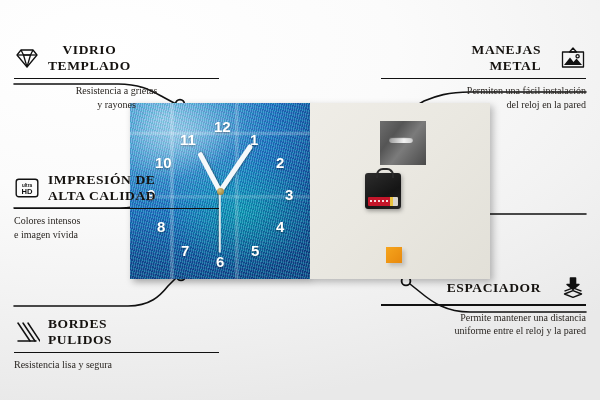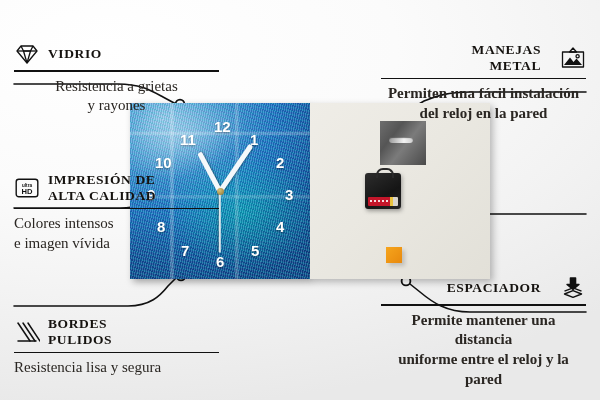--- a/index.html
+++ b/index.html
@@ -93,24 +93,24 @@
   .callout.right .head{justify-content:flex-end;gap:19px;}
   .titles{display:flex;flex-direction:column;}
   .t1,.t2{
     font-family:"Liberation Serif",serif;font-weight:700;
     font-size:13.5px;letter-spacing:.6px;color:#15120f;line-height:1.18;
     text-transform:uppercase;white-space:nowrap;
   }
   .callout.right .t1,.callout.right .t2{text-align:right;}
   .rule{height:1.6px;background:#111;margin:4px 0 5px 0;width:100%;}
   .desc{
-    font-family:"Liberation Serif",serif;font-size:15px;color:#2a2622;
+    font-family:"Liberation Serif",serif;font-size:10px;color:#2a2622;
     line-height:1.32;white-space:pre-line;
   }
-  .callout.right .desc{text-align:center;font-weight:bold;}
+  .callout.right .desc{text-align:right;}
   .ico{width:26px;height:24px;flex:0 0 26px;display:block;}
 
   svg.leaders{position:absolute;left:0;top:0;width:600px;height:400px;pointer-events:none;}
 </style>
 </head>
 <body>
 
 <div id="stage">
 
   <svg class="leaders" viewBox="0 0 600 400">
@@ -168,20 +168,21 @@
         <g fill="none" stroke="#111" stroke-width="1.3" stroke-linejoin="round">
           <path d="M3 9 L7 4 H19 L23 9 L13 21 Z"></path>
           <path d="M3 9 H23"></path>
             <path d="M7 4 L9.5 9 L13 21"></path>
             <path d="M19 4 L16.5 9 L13 21"></path>
           <path d="M9.5 9 H16.5"></path>
         </g>
       </svg>
       <div class="titles">
         <span class="t1">VIDRIO</span>
+        <span class="t2">TEMPLADO</span>
       </div>
     </div>
     <div class="rule"></div>
     <div class="desc">Resistencia a grietas
 y rayones</div>
   </div>
 
   <div class="callout left" style="left:14px;top:172px;">
     <div class="head">
       <svg class="ico" viewBox="0 0 26 24">

